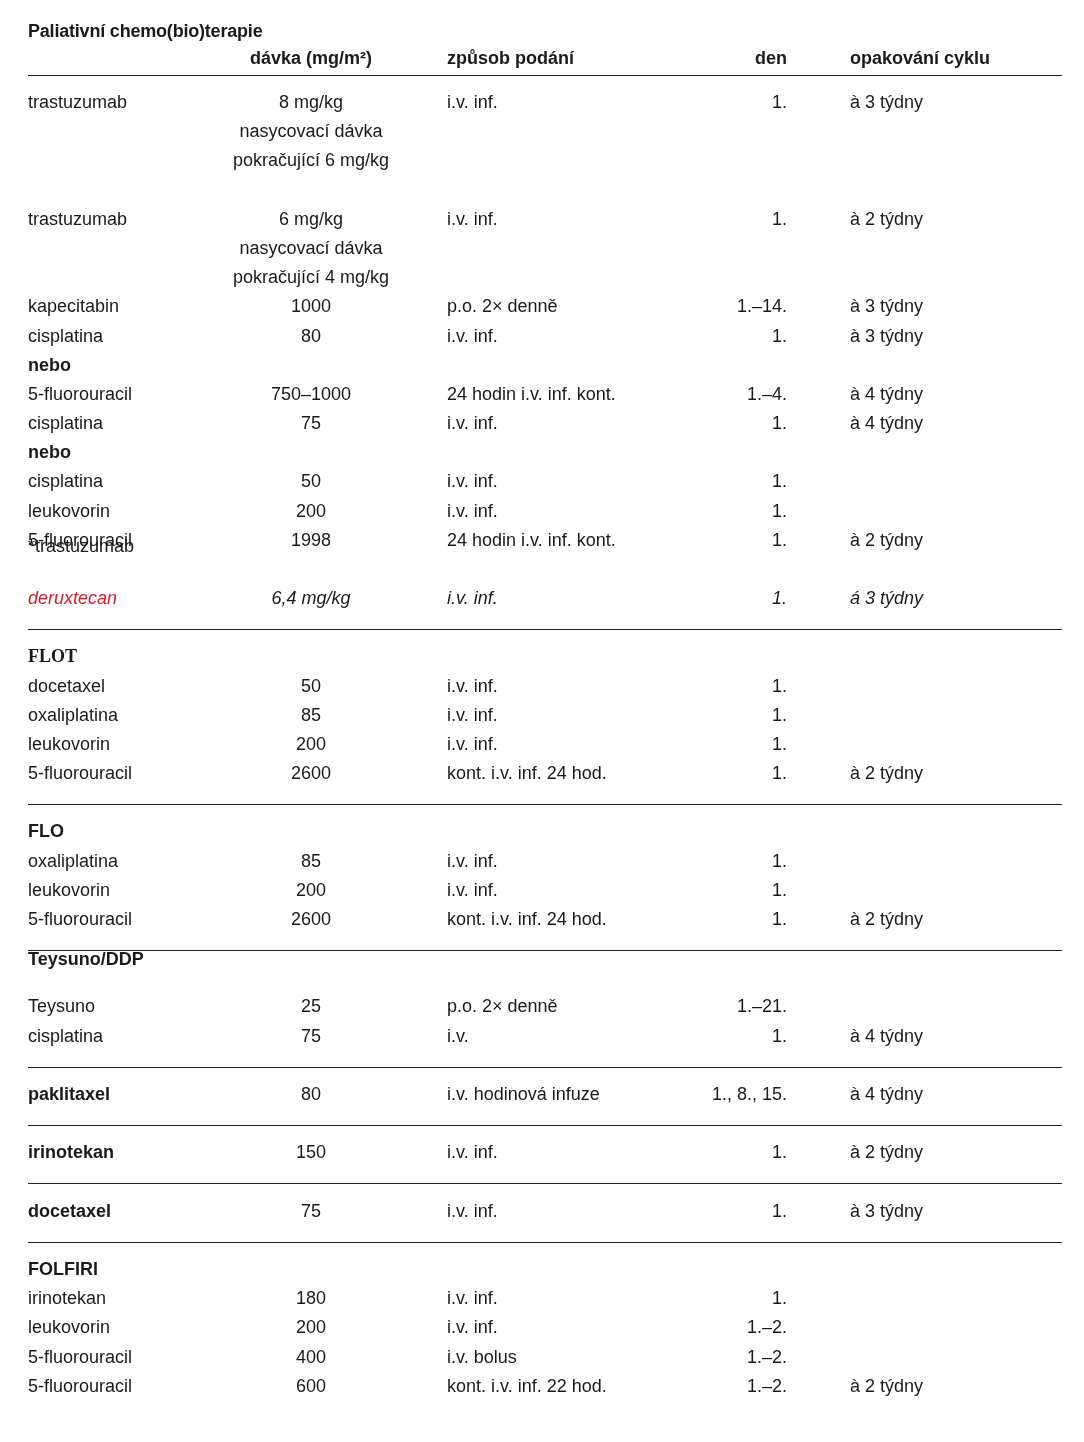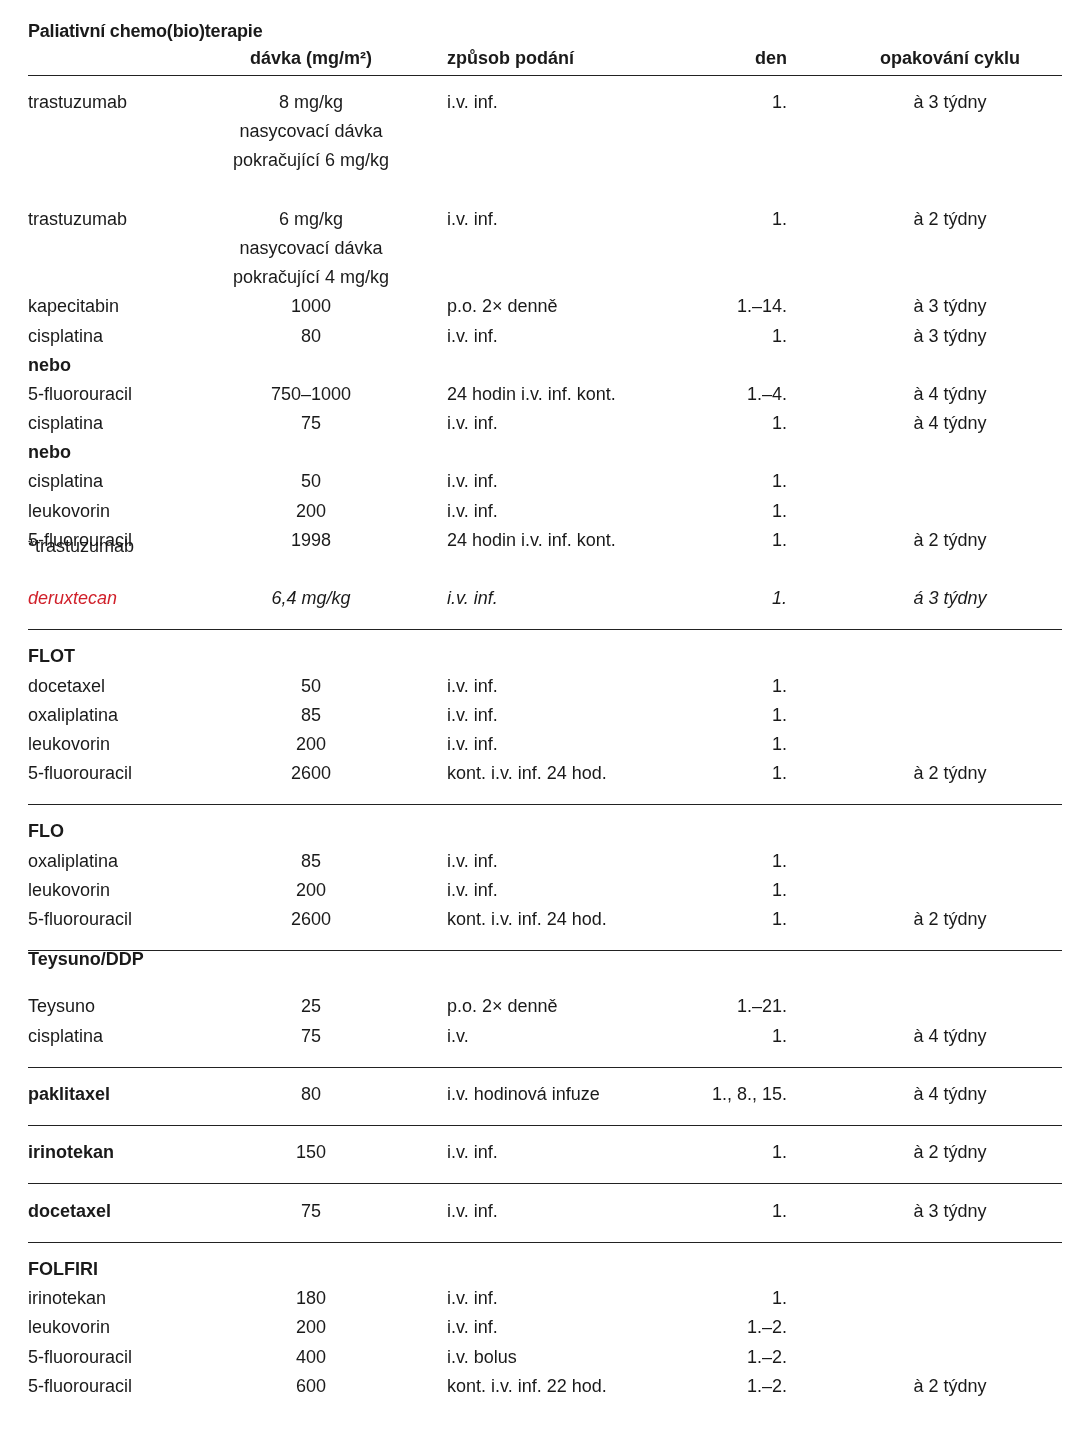--- a/index.html
+++ b/index.html
@@ -11,21 +11,21 @@
   .title {
     position: absolute; left: 0; top: 18px; height: 26px; line-height: 26px;
     font-weight: bold; font-size: 18px; letter-spacing: -0.2px;
   }
   .row { position: absolute; left: 0; width: 1034px; height: 29px; line-height: 29px; }
   .c { position: absolute; top: 0; white-space: nowrap; }
   .c0 { left: 0; text-align: right; }
   .c1 { left: 183px; width: 200px; text-align: center; }
   .c2 { left: 419px; width: 200px; text-align: left; }
   .c3 { left: 659px; width: 100px; text-align: right; }
-  .c4 { left: 822px; width: 200px; text-align: center; }
+  .c4 { left: 822px; width: 200px; }
   .bold { font-weight: bold; }
   .rule { position: absolute; left: 0; width: 1034px; height: 0; border-top: 1.5px solid #222; }
   .hdr { font-weight: bold; }
 </style>
 </head>
 <body>
 
 <div class="page">
   <div class="title">Paliativní chemo(bio)terapie</div>
 
@@ -150,21 +150,21 @@
         <span class="c c3"></span>
         <span class="c c4"></span>
       </div>
       <div class="row" style="top: 584px; font-style: italic;">
         <span class="c c0" style="color: rgb(208, 32, 42);">deruxtecan</span>
         <span class="c c1">6,4 mg/kg</span>
         <span class="c c2">i.v. inf.</span>
         <span class="c c3">1.</span>
         <span class="c c4">á 3 týdny</span>
       </div>
-      <div class="row" style="top: 642px;">
+      <div class="row" style="top: 642px; font-family: Liberation Serif, serif;">
         <span class="c c0 bold">FLOT</span>
         <span class="c c1"></span>
         <span class="c c2"></span>
         <span class="c c3"></span>
         <span class="c c4"></span>
       </div>
       <div class="row" style="top: 672px;">
         <span class="c c0">docetaxel</span>
         <span class="c c1">50</span>
         <span class="c c2">i.v. inf.</span>

